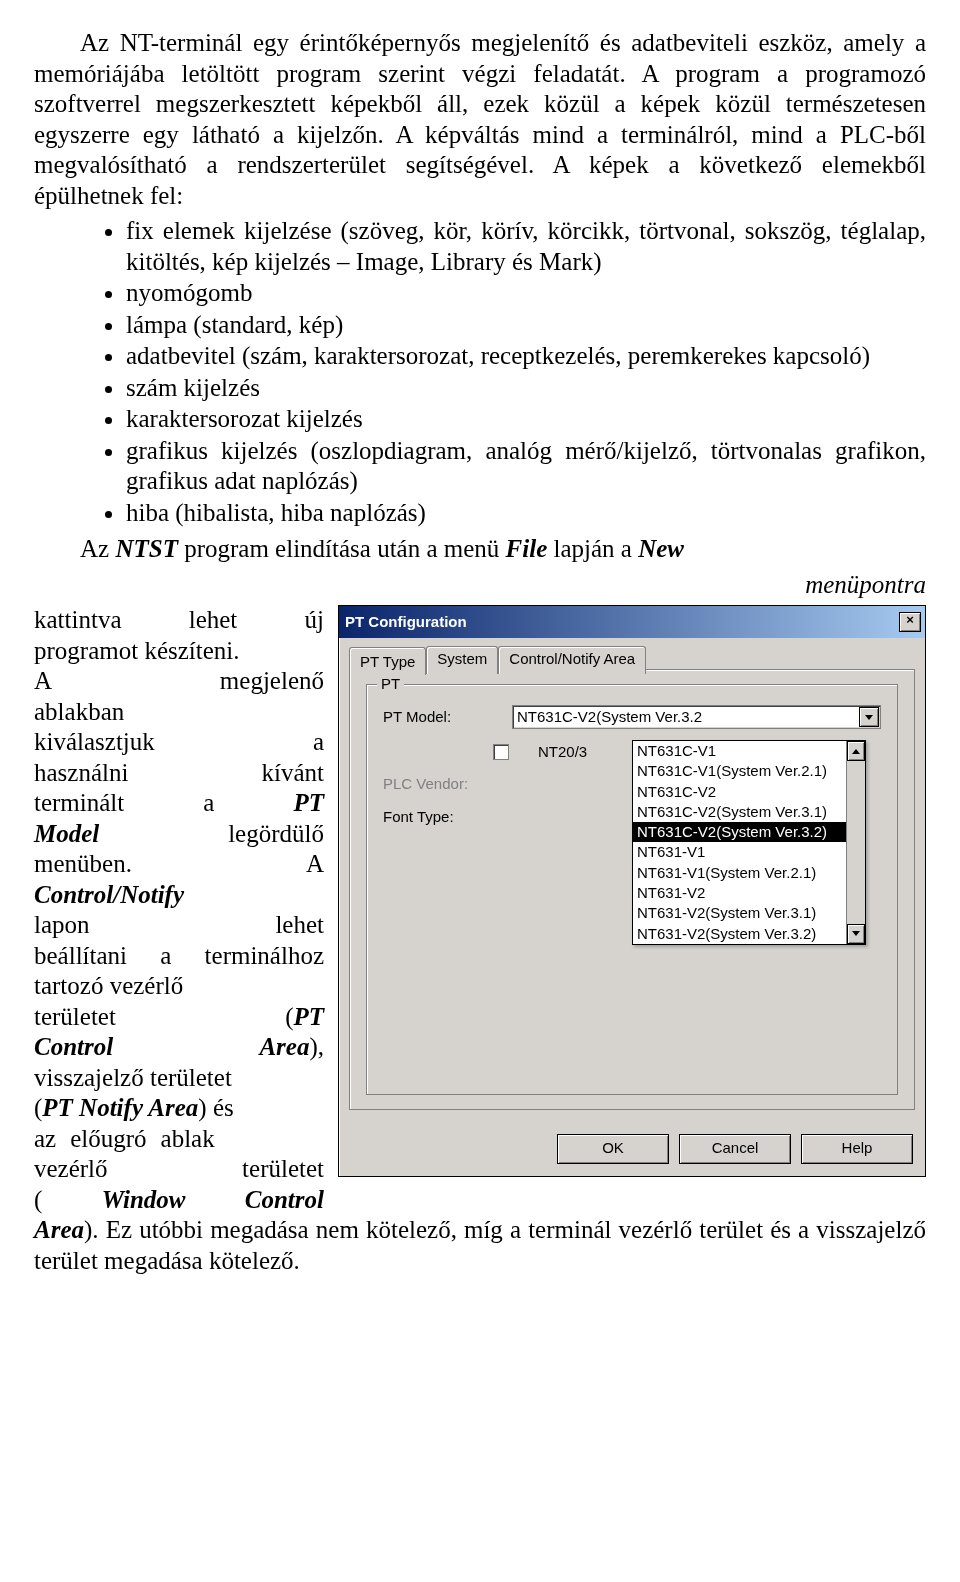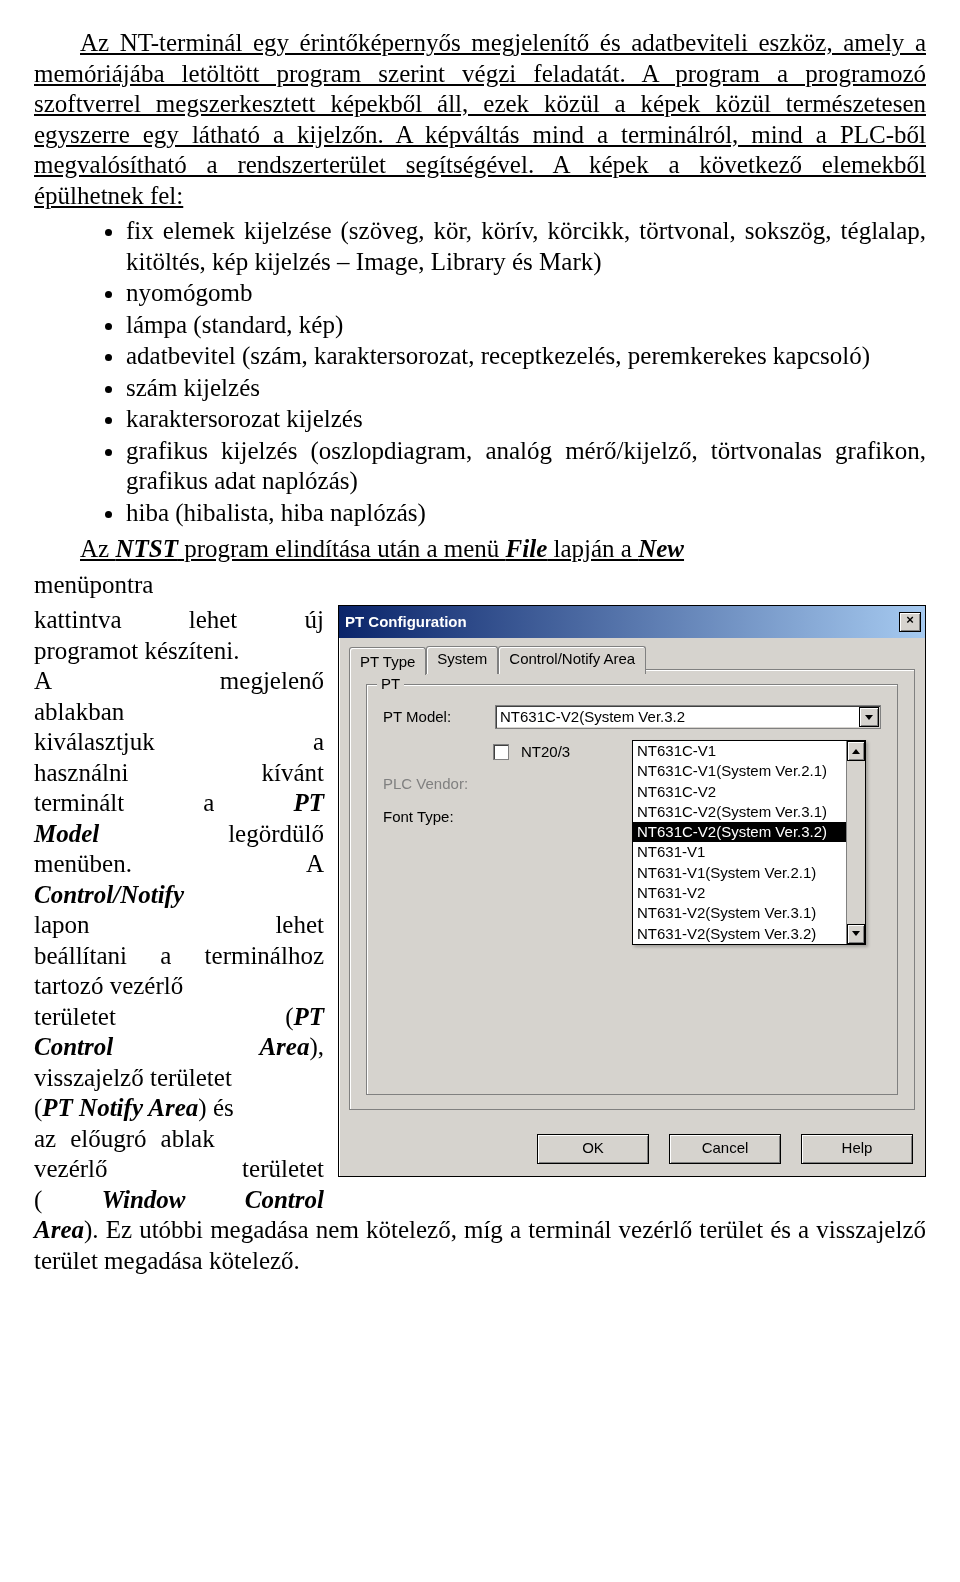--- a/index.html
+++ b/index.html
@@ -12,21 +12,20 @@
     background: #fff;
     width: 960px;
     box-sizing: border-box;
   }
   p {
     margin: 0 0 0.2em 0;
     text-align: justify;
   }
   .indent {
     text-indent: 46px;
-    text-decoration: underline;
   }
   ul {
     margin: 4px 0 6px 0;
     padding-left: 92px;
   }
   ul li {
     text-align: justify;
     margin-bottom: 1px;
   }
   i { font-style: italic; }
@@ -131,21 +130,21 @@
     top: -10px;
     left: 10px;
     background: #d6d3ce;
     padding: 0 4px;
     font-size: 15px;
   }
   .field-row {
     display: flex;
     align-items: center;
     margin-bottom: 14px;
-    gap: 12px;
+    gap: 29px;
   }
   .field-row .lbl {
     flex: 0 0 100px;
     font-size: 15px;
   }
   .lbl.disabled, .disabled { color: #808080; }
   .checkbox {
     width: 14px; height: 14px;
     background: #fff;
     border: 1px solid #808080;
@@ -227,21 +226,21 @@
   }
   .sb-arrow-down {
     width:0;height:0;border-left:4px solid transparent;border-right:4px solid transparent;border-top:5px solid #000;
   }
 
   .button-row {
     position: absolute;
     right: 12px;
     bottom: 12px;
     display: flex;
-    gap: 20px;
+    gap: 10px;
   }
   .win-btn {
     min-width: 86px;
     height: 28px;
     background: #d6d3ce;
     border: 1px solid #000;
     box-shadow: inset 1px 1px 0 #fff, inset -1px -1px 0 #808080;
     font-family: Tahoma, Arial, sans-serif;
     font-size: 15px;
     text-align: center;
@@ -261,21 +260,21 @@
   <li>adatbevitel (szám, karaktersorozat, receptkezelés, peremkerekes kapcsoló)</li>
   <li>szám kijelzés</li>
   <li>karaktersorozat kijelzés</li>
   <li>grafikus kijelzés (oszlopdiagram, analóg mérő/kijelző, törtvonalas grafikon, grafikus adat naplózás)</li>
   <li>hiba (hibalista, hiba naplózás)</li>
 </ul>
 
 <p class="indent">
   <span>Az </span><b><i>NTST</i></b><span> program elindítása után a menü </span><b><i>File</i></b><span> lapján a </span><b><i>New</i></b>
 </p>
-<p style="text-align:left;">menüpontra</p>
+<p style="text-align:right;font-style:italic;">menüpontra</p>
 
 <div class="wrap-row">
   <div class="wrap-text">
     <div class="line">
         <span>kattintva</span>
         <span>lehet</span>
         <span>új</span>
       </div>
     <div class="lineL"><span>programot készíteni.</span></div>
     <div class="line">

